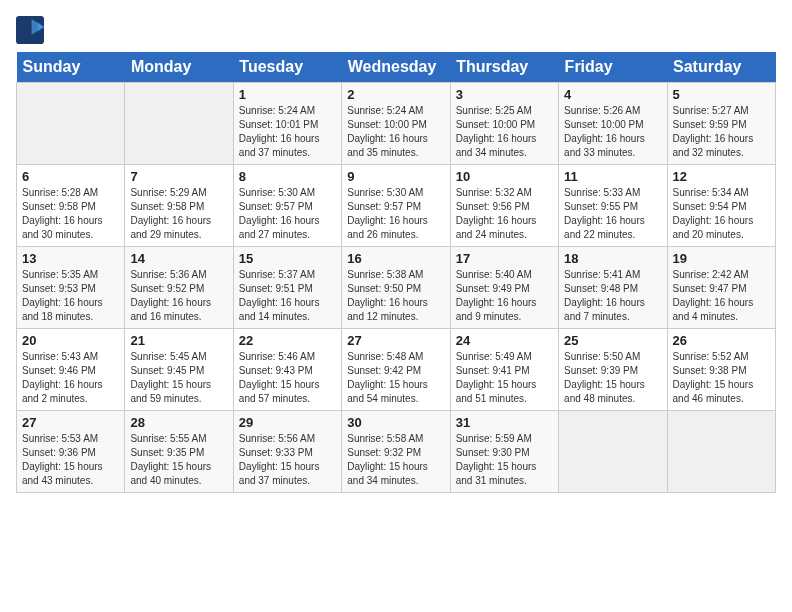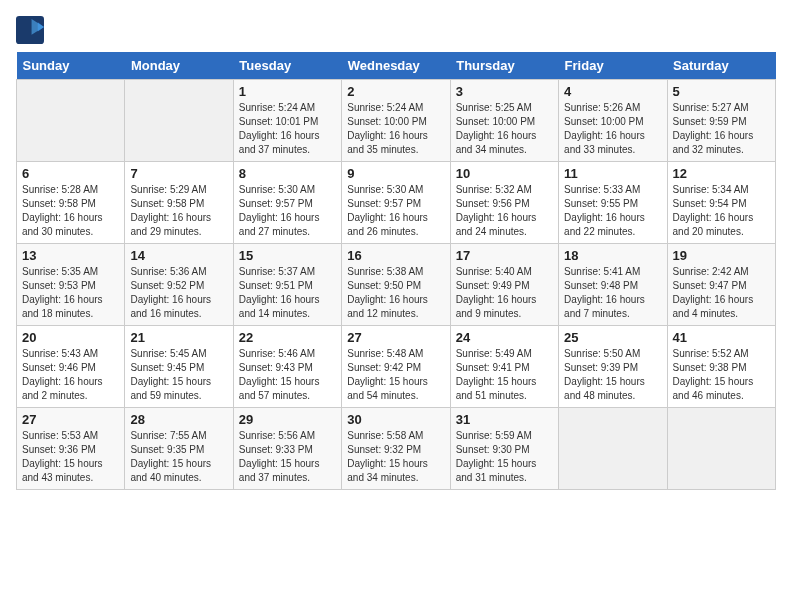--- a/index.html
+++ b/index.html
@@ -49,21 +49,21 @@
     table {
       width: 100%;
       border-collapse: collapse;
       font-size: 11px;
     }
     thead tr th {
       background-color: #2d6cc0;
       color: #fff;
       text-align: left;
       padding: 6px 6px;
-      font-size: 13px;
+      font-size: 16px;
       font-weight: bold;
     }
     tbody tr td {
       border: 1px solid #ccc;
       vertical-align: top;
       padding: 4px 5px;
       width: 107px;
       height: 80px;
       color: #222;
     }
@@ -302,38 +302,38 @@
 and 51 minutes.</div>
         </td>
         <td>
           <span class="day-num">25</span>
           <div class="day-detail">Sunrise: 5:50 AM
 Sunset: 9:39 PM
 Daylight: 15 hours
 and 48 minutes.</div>
         </td>
         <td>
-          <span class="day-num">41</span>
+          <span class="day-num">26</span>
           <div class="day-detail">Sunrise: 5:52 AM
 Sunset: 9:38 PM
 Daylight: 15 hours
 and 46 minutes.</div>
         </td>
       </tr>
       <tr>
         <td>
           <span class="day-num">27</span>
           <div class="day-detail">Sunrise: 5:53 AM
 Sunset: 9:36 PM
 Daylight: 15 hours
 and 43 minutes.</div>
         </td>
         <td>
           <span class="day-num">28</span>
-          <div class="day-detail">Sunrise: 7:55 AM
+          <div class="day-detail">Sunrise: 5:55 AM
 Sunset: 9:35 PM
 Daylight: 15 hours
 and 40 minutes.</div>
         </td>
         <td>
           <span class="day-num">29</span>
           <div class="day-detail">Sunrise: 5:56 AM
 Sunset: 9:33 PM
 Daylight: 15 hours
 and 37 minutes.</div>

